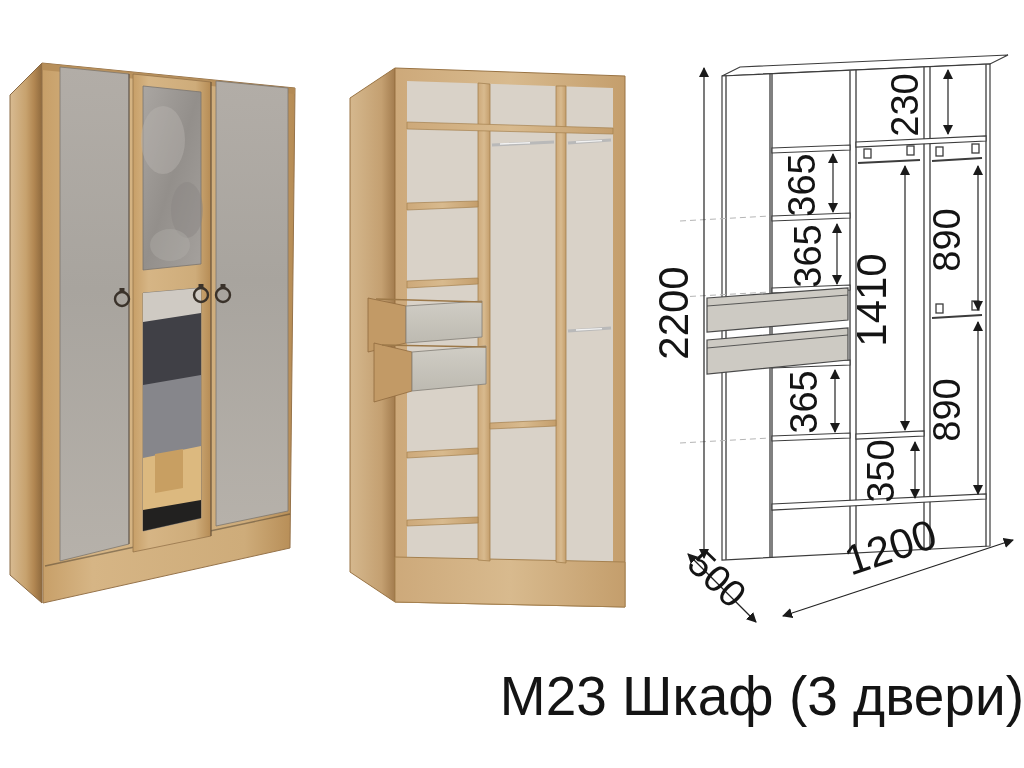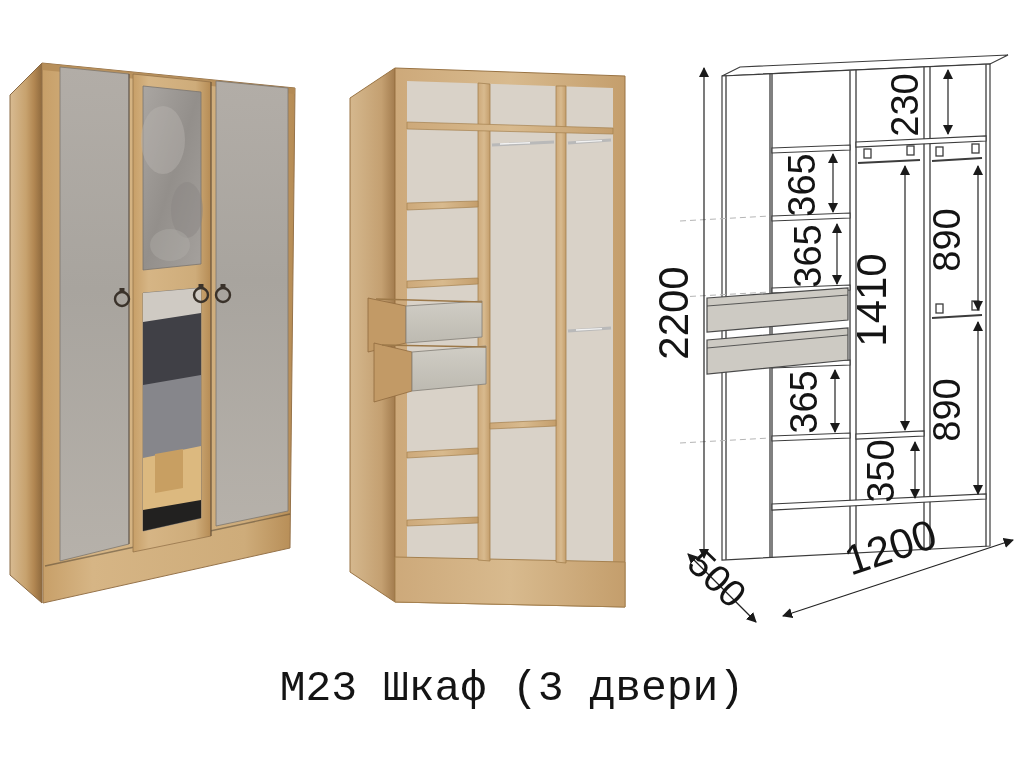--- a/index.html
+++ b/index.html
@@ -2,22 +2,22 @@
 <html style="--background: #ffffff; --line-color: #3c3c3c; --text-color: #141414; --oak: #cfa878; --oak-light: #dcc096; --oak-dark: #a87f4f; --concrete: #aeaaa4; --concrete-light: #c9c6be; --mirror-gray: #9b9894; --back-panel: #d9d2c8;"><head>
 <meta charset="utf-8">
 <style>
   html,body{margin:0;padding:0;background:#fff;}
   .canvas{position:relative;width:1024px;height:768px;background:var(--background,#fff);overflow:hidden;
           font-family:"Liberation Sans",sans-serif;}
   .fig{position:absolute;}
   #fig-closed{left:5px;top:50px;}
   #fig-open{left:340px;top:52px;}
   #fig-tech{left:652px;top:48px;}
-  .caption{position:absolute;top:664px;left:0;width:1024px;text-align:center;
-           font-size:43px;color:var(--text-color,#161616);letter-spacing:0px;font-family:Liberation Mono, monospace;}
+  .caption{position:absolute;top:664px;left:0;width:1024px;text-align:right;
+           font-size:55px;color:var(--text-color,#161616);letter-spacing:0px;}
   
   .ln{stroke:var(--line-color,#3c3c3c);stroke-width:1.3;fill:none;}
   .pnl{fill:#ffffff;stroke:var(--line-color,#3c3c3c);stroke-width:1.2;}
   .dimline{stroke:#222222;stroke-width:1.2;fill:none;}
   .dimtxt{font-family:"Liberation Sans",sans-serif;font-size:38px;fill:var(--text-color,#141414);text-anchor:middle;}
   .dimtxt.big{font-size:42px;}
   .dash{stroke:#b5b5b5;stroke-width:1;stroke-dasharray:6 4;fill:none;}
   .drw{fill:#cdcac3;stroke:#4a4a4a;stroke-width:1.2;}
   .seam2{stroke:#4a3e2e;stroke-width:1.4;opacity:.5;fill:none;}
 </style>

